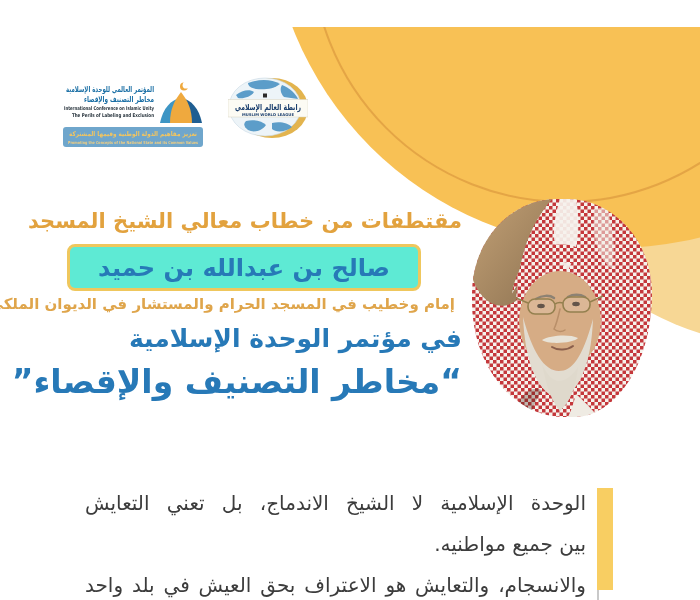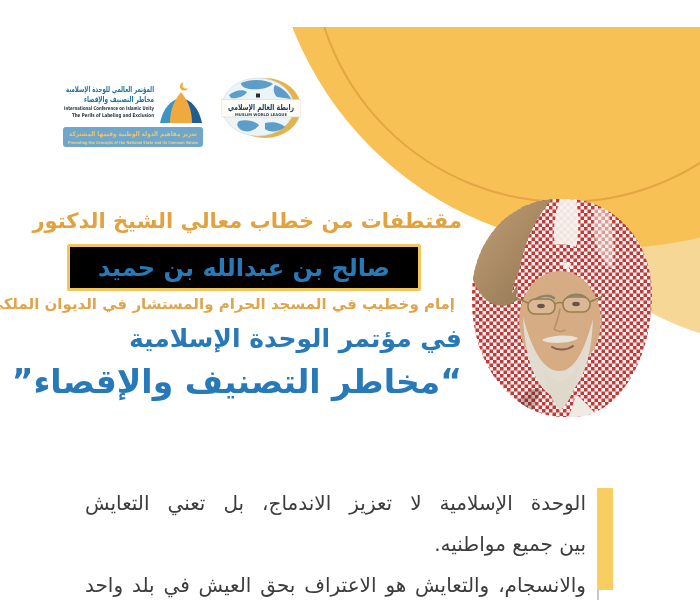--- a/index.html
+++ b/index.html
@@ -10,26 +10,26 @@
   }
   
   .circle-light  { position:absolute; left:490px; top:-280px; width:600px; height:600px;
                    border-radius:50%; background:#F7D795; }
   .circle-amber  { position:absolute; left:269px; top:-471px; width:692px; height:692px;
                    border-radius:50%; background:#F8C155; }
   .circle-outline{ position:absolute; left:311px; top:-332px; width:508px; height:508px;
                    border-radius:50%; border:2px solid rgba(222,158,65,.8); background:transparent; }
   
   .conf-logo { position:absolute; left:62px; top:54px; width:142px; height:70px; }
-  .mwl-logo  { position:absolute; left:221px; top:50px; width:80px;  height:64px; }
+  .mwl-logo  { position:absolute; left:228px; top:50px; width:80px;  height:64px; }
   
   .kicker { position:absolute; right:238px; top:182px; direction:rtl;
             font-size:21px; font-weight:bold; color:#E2A23E; white-space:nowrap; }
   .name-box { position:absolute; left:67px; top:217px; width:354px; height:47px;
-              border:3px solid #EFC75D; border-radius:2px; background:#000000;
+              border:3px solid #EFC75D; border-radius:8px; background:#5eead4;
               display:flex; align-items:center; justify-content:center; }
   .name-box span { direction:rtl; font-size:24px; font-weight:bold; color:#2779B7; white-space:nowrap; }
   .role { position:absolute; right:245px; top:268px; direction:rtl;
           font-size:15px; font-weight:bold; color:#DFA54B; white-space:nowrap; }
   .event-1 { position:absolute; right:238px; top:297px; direction:rtl;
              font-size:25px; font-weight:bold; color:#2779B7; white-space:nowrap; }
   .event-2 { position:absolute; right:238px; top:335px; direction:rtl;
              font-size:33px; font-weight:bold; color:#2779B7; white-space:nowrap; }
   
   .portrait { position:absolute; left:472px; top:172px; width:180px; height:218px;
@@ -88,21 +88,21 @@
         <path d="M44,46 C52,44 60,46 64,50 C58,55 48,56 44,52 Z"></path>
         <path d="M66,30 C70,32 72,36 71,40 L64,36 Z"></path>
       </g>
       <rect x="35" y="16.5" width="4" height="4" fill="#2A2A2A"></rect>
       <rect x="0" y="22.5" width="80" height="17.5" fill="#FCFBF4" stroke="#D8D2C0" stroke-width="0.5"></rect>
       <text x="40" y="32.5" font-size="8.5" font-weight="bold" fill="#1B3F6E" text-anchor="middle" textLength="66" lengthAdjust="spacingAndGlyphs">رابطة العالم الإسلامي</text>
       <text x="40" y="38.5" font-size="3.8" font-weight="bold" fill="#1B3F6E" text-anchor="middle" textLength="52" lengthAdjust="spacingAndGlyphs">MUSLIM WORLD LEAGUE</text>
     </svg>
   </div>
 
-  <div class="kicker">مقتطفات من خطاب معالي الشيخ الدكتور</div>
+  <div class="kicker">مقتطفات من خطاب معالي الشيخ المسجد</div>
 
   <div class="name-box">
     <span>صالح بن عبدالله بن حميد</span>
   </div>
 
   <div class="role">إمام وخطيب في المسجد الحرام والمستشار في الديوان الملكي</div>
   <div class="event-1">في مؤتمر الوحدة الإسلامية</div>
   <div class="event-2">“مخاطر التصنيف والإقصاء”</div>
 
   <div class="portrait">
@@ -148,20 +148,20 @@
         <path d="M80,148 C86,152 96,151 101,147" stroke="#8A5F4C" stroke-width="2" fill="none" stroke-linecap="round"></path>
       </g>
 
       <path d="M104,195 C112,202 120,210 126,218 L96,218 C100,210 102,202 104,195 Z" fill="#EFEBE3"></path>
 
       <path d="M40,218 C48,196 58,186 70,191 C64,201 60,211 58,218 Z" fill="rgba(60,40,25,0.30)"></path>
     </svg>
   </div>
 
   <div class="quote">
-    <div class="q-line">الوحدة الإسلامية لا تعزيز الاندماج، بل تعني التعايش</div>
+    <div class="q-line">الوحدة الإسلامية لا الشيخ الاندماج، بل تعني التعايش</div>
     <div class="q-line last">بين جميع مواطنيه.</div>
     <div class="q-line">والانسجام، والتعايش هو الاعتراف بحق العيش في بلد واحد</div>
   </div>
   <div class="quote-bar"></div>
   <div class="quote-rule"></div>
 
 </div>
 
 </body></html>

